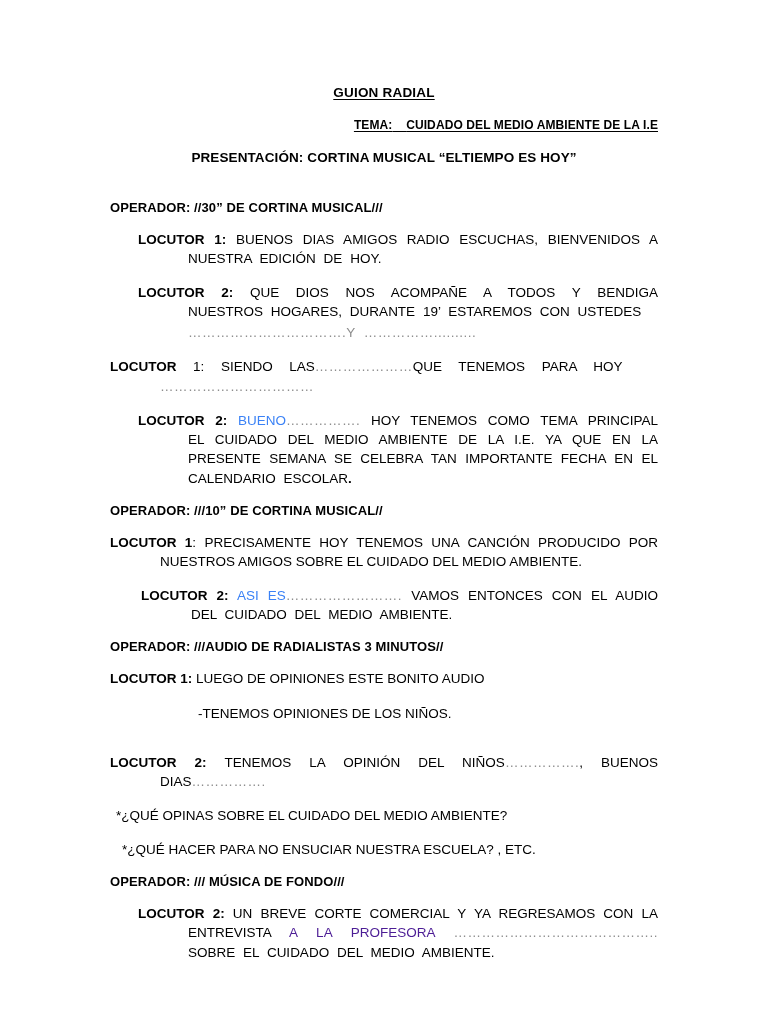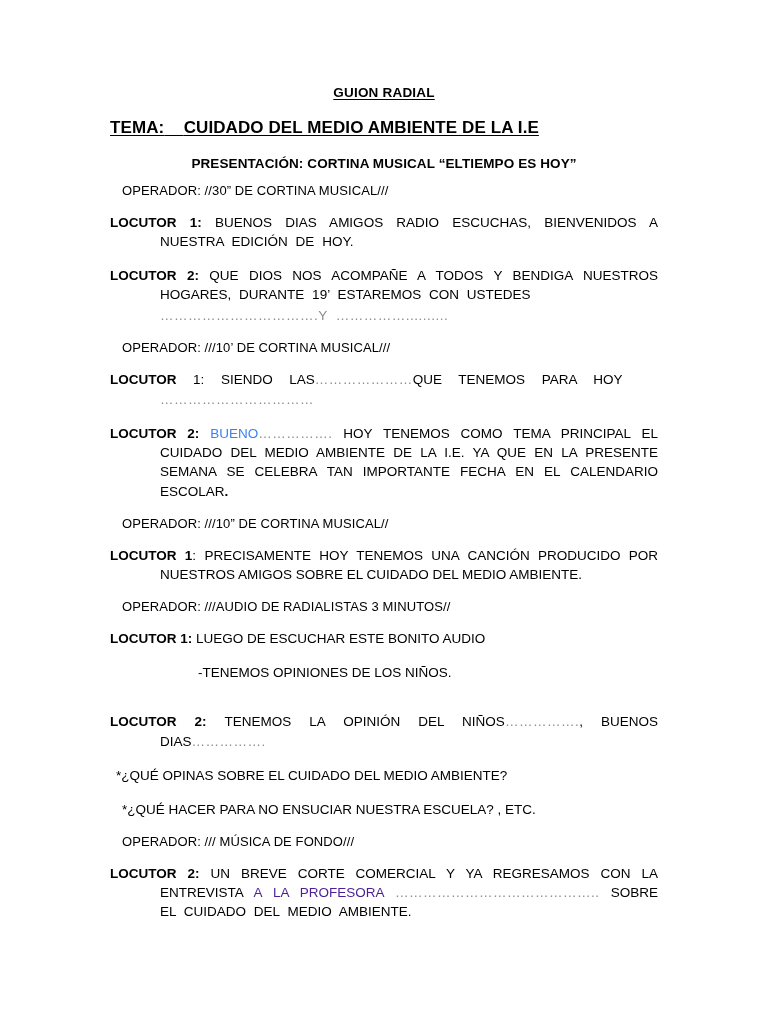--- a/index.html
+++ b/index.html
@@ -28,61 +28,61 @@
   .doc-title {
     text-align: center;
     font-weight: bold;
     font-size: 13.5px;
     letter-spacing: 0.2px;
     margin: 0 0 18px 0;
   }
   .doc-title .u { text-decoration: underline; text-underline-offset: 2px; }
 
   .doc-subtitle {
-    text-align: left;
+    text-align: right;
     font-weight: bold;
-    font-size: 17px;
+    font-size: 12px;
     margin: 0 0 18px 0;
     letter-spacing: 0.1px;
   }
   .doc-subtitle .u { text-decoration: underline; text-underline-offset: 2px; }
 
   .doc-subtitle2 {
     text-align: center;
     font-weight: bold;
     font-size: 13.5px;
-    margin: 0 0 12px 0;
+    margin: 0 0 35px 0;
     letter-spacing: 0.1px;
   }
 
   
   .cue {
-    font-weight: normal;
+    font-weight: bold;
     font-size: 13px;
-    margin: 0 0 15px 12px;
+    margin: 0 0 15px 0;
     letter-spacing: 0.1px;
   }
 
   
   .line {
     font-size: 13.5px;
     line-height: 1.42;
     margin: 0 0 15px 0;
     text-align: justify;
     text-justify: inter-word;
     padding-left: 50px;
     text-indent: -50px;
   }
   .line.nudge { padding-left: 53px; text-indent: -50px; }
 
   .line .spk { font-weight: bold; }
   .line .spk-num-light { font-weight: normal; }
 
   
-  .spread { word-spacing: 0.30em; }
+  .spread { word-spacing: 0.30em; margin-left: 28px; }
   .spread-lg { word-spacing: 0.95em; }
 
   
   .dots {
     color: #8d8d8d;
     letter-spacing: 0.5px;
   }
   .dots-line {
     display: block;
     color: #8d8d8d;
@@ -131,35 +131,35 @@
   <div class="doc-subtitle"><span class="u"><span>TEMA:</span>&nbsp;&nbsp;&nbsp;&nbsp;<span>CUIDADO DEL MEDIO AMBIENTE DE LA I.E</span></span></div>
 
   <div class="doc-subtitle2">PRESENTACIÓN: CORTINA MUSICAL “ELTIEMPO ES HOY”</div>
 
   <div class="cue">OPERADOR: //30” DE CORTINA MUSICAL///</div>
 
   <p class="line spread"><span class="spk">LOCUTOR 1:</span> <span>BUENOS DIAS AMIGOS RADIO ESCUCHAS, BIENVENIDOS A NUESTRA EDICIÓN DE HOY.</span></p>
 
   <p class="line spread"><span class="spk">LOCUTOR 2:</span> <span>QUE DIOS NOS ACOMPAÑE A TODOS Y BENDIGA NUESTROS HOGARES, DURANTE 19’ ESTAREMOS CON USTEDES</span><span class="dots-line"><span>…………………………….Y</span> <span>……………..........</span></span></p>
 
-  <div class="cue">OPERADOR: ///10’ DE CORTINA MUSICAL///</div>
 
   <p class="line spread-lg"><span class="spk">LOCUTOR</span> <span class="spk-num-light">1:</span> <span>SIENDO LAS</span><span class="dots">…………………</span><span>QUE TENEMOS PARA HOY</span><span class="dots-line">……………………………</span></p>
 
   <p class="line spread"><span class="spk">LOCUTOR 2:</span> <span class="thin">BUENO</span><span class="dots">…………….</span> <span>HOY TENEMOS COMO TEMA PRINCIPAL EL CUIDADO DEL MEDIO AMBIENTE DE LA I.E. YA QUE EN LA PRESENTE SEMANA SE CELEBRA TAN IMPORTANTE FECHA EN EL CALENDARIO ESCOLAR</span><span class="bold-period">.</span></p>
 
 
   <div class="cue">OPERADOR: ///10” DE CORTINA MUSICAL//</div>
 
   <p class="line"><span class="spk">LOCUTOR 1</span><span>:</span> <span>PRECISAMENTE HOY TENEMOS UNA CANCIÓN  PRODUCIDO POR NUESTROS AMIGOS SOBRE EL CUIDADO DEL MEDIO AMBIENTE.</span></p>
 
+  <p class="line nudge spread"><span class="spk">LOCUTOR 2:</span> <span class="thin">ASI ES</span><span class="dots">…………………….</span> <span>VAMOS ENTONCES CON EL AUDIO DEL CUIDADO DEL MEDIO AMBIENTE.</span></p>
 
   <div class="cue">OPERADOR: ///AUDIO DE RADIALISTAS 3 MINUTOS//</div>
 
-  <p class="line"><span class="spk">LOCUTOR 1:</span> <span>LUEGO DE ESCUCHAR  ESTE BONITO AUDIO</span></p>
+  <p class="line"><span class="spk">LOCUTOR 1:</span> <span>LUEGO DE OPINIONES  ESTE BONITO AUDIO</span></p>
 
   <p class="center-note">-TENEMOS OPINIONES DE LOS NIÑOS.</p>
 
   <p class="line spread-lg"><span class="spk">LOCUTOR</span> <span class="spk">2:</span> <span>TENEMOS LA OPINIÓN DEL NIÑOS</span><span class="dots">…………….</span><span>, BUENOS DIAS</span><span class="dots">…………….</span></p>
 
   <p class="star">*¿QUÉ OPINAS SOBRE EL CUIDADO DEL MEDIO AMBIENTE?</p>
 
   <p class="star in2">*¿QUÉ HACER PARA NO ENSUCIAR NUESTRA ESCUELA? , ETC.</p>
 
   <div class="cue">OPERADOR: /// MÚSICA DE FONDO///</div>

